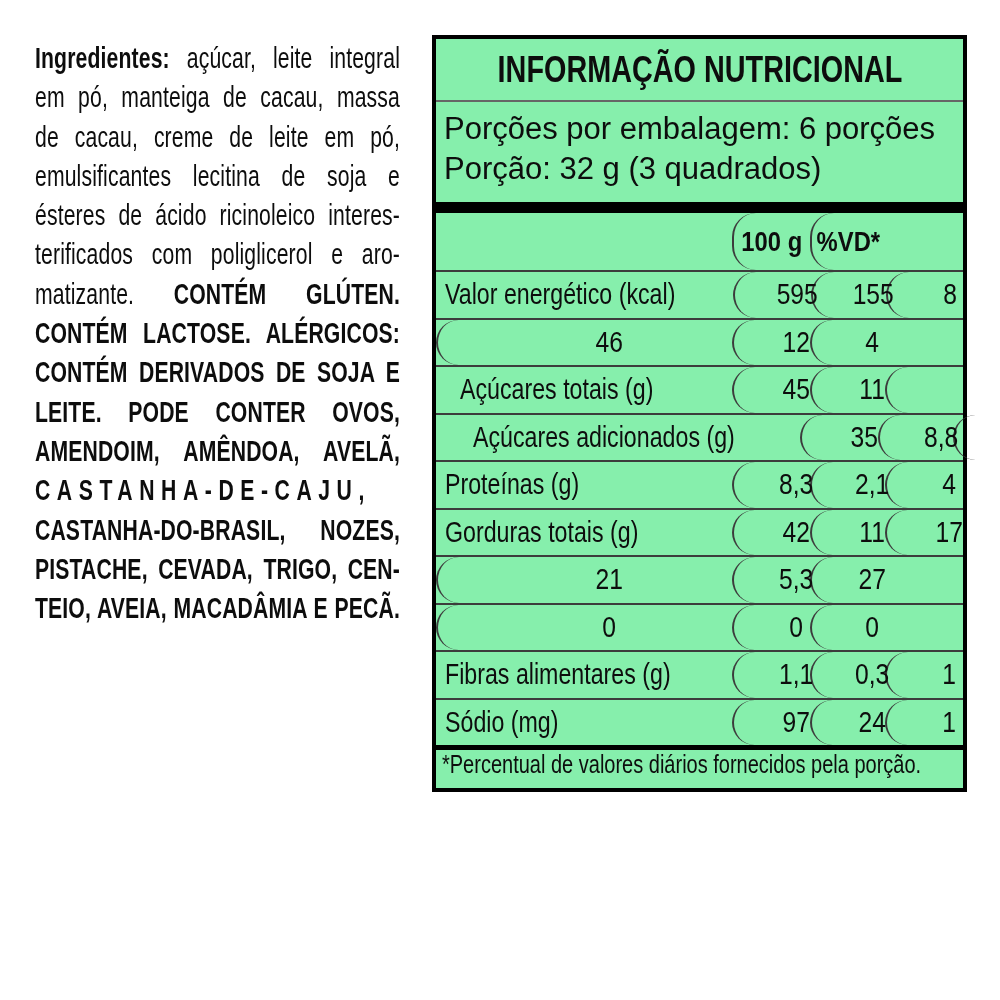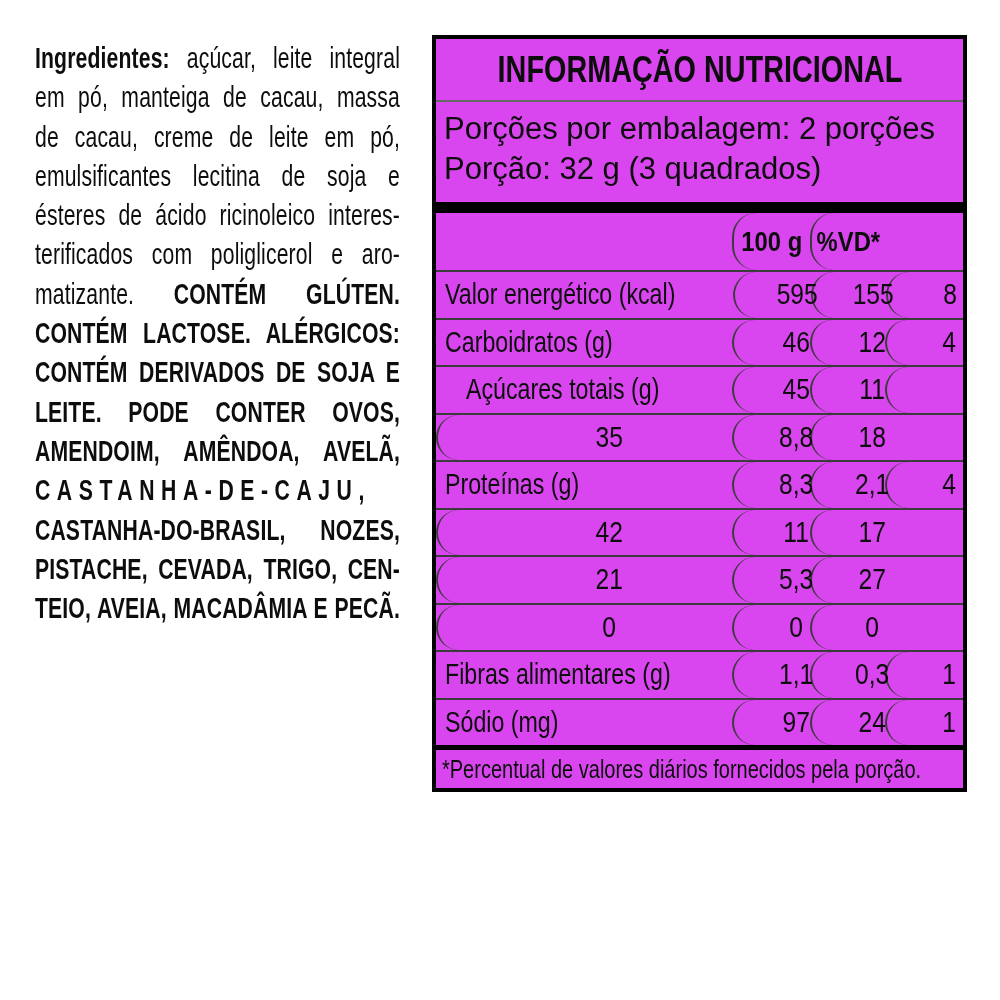--- a/index.html
+++ b/index.html
@@ -14,46 +14,46 @@
     transform:scaleX(0.73);transform-origin:top left;
     font-size:29px;line-height:39.3px;letter-spacing:0.2px;
   }
   .ing-line{text-align:justify;text-align-last:justify;white-space:normal;}
   .ing-line.spread{letter-spacing:9px;text-align-last:left;}
   .ing-line .b{font-weight:700;}
 
   
   .ntable{
     position:absolute;left:432px;top:35px;width:535px;height:757px;
-    box-sizing:border-box;border:4px solid #000;background:#d946ef;
+    box-sizing:border-box;border:4px solid #000;background:#86efac;
     display:flex;flex-direction:column;
   }
   .ntitle{
     flex:0 0 61px;border-bottom:2px solid #666;
     display:flex;align-items:center;justify-content:center;
     font-weight:700;font-size:36px;
   }
   .sq{display:inline-block;white-space:nowrap;}
   .sq-title{transform:scaleX(0.80);transform-origin:center;}
   .nserving{flex:0 0 93px;padding:7px 8px 0;font-size:31px;line-height:40px;}
   .sline{white-space:nowrap;}
   .nbar{flex:0 0 11px;background:#000;}
   .nheader{flex:0 0 57px;display:grid;grid-template-columns:1fr 78px 75px 78px;}
   .nheader .cell{display:flex;align-items:center;justify-content:center;font-weight:700;font-size:28px;}
   .cell{box-sizing:border-box;border-radius:24px;}
   .cell.v{border-left:2px solid #3c3c3c;}
   .nrows{flex:0 0 475px;display:flex;flex-direction:column;}
   .nrow{flex:1;display:grid;grid-template-columns:1fr 78px 75px 78px;border-top:2px solid #3c3c3c;}
   .nrow .label{display:flex;align-items:center;padding-left:9px;font-size:29px;}
-  .nrow .label.ind1{padding-left:30px;}
+  .nrow .label.ind1{padding-left:24px;}
   .nrow .label.ind2{padding-left:37px;}
   .lab-sq{transform:scaleX(0.80);transform-origin:left center;}
   .nrow .val{display:flex;align-items:center;justify-content:center;font-size:29px;padding-left:48px;}
   .val-sq{transform:scaleX(0.85);transform-origin:center;}
-  .nfoot{flex:1;border-top:5px solid #000;display:flex;align-items:center;padding-left:6px;font-size:25px;}
+  .nfoot{flex:1;border-top:5px solid #000;display:flex;align-items:flex-start;padding-left:6px;font-size:25px;}
   .foot-sq{transform:scaleX(0.80);transform-origin:left center;}
 </style>
 </head>
 <body>
 
 <div class="canvas">
 
   <div class="ingredients">
       <div class="ing-line"><span class="b">Ingredientes:</span><span> açúcar, leite integral</span></div>
       <div class="ing-line"><span>em pó, manteiga de cacau, massa</span></div>
@@ -72,21 +72,21 @@
       <div class="ing-line"><span class="b">TEIO, AVEIA, MACADÂMIA E PECÃ.</span></div>
     </div>
 
   <div class="ntable">
 
     <div class="ntitle">
       <span class="sq sq-title">INFORMAÇÃO NUTRICIONAL</span>
     </div>
 
     <div class="nserving">
-      <div class="sline">Porções por embalagem: 2 porções</div>
+      <div class="sline">Porções por embalagem: 6 porções</div>
       <div class="sline">Porção: 32 g (3 quadrados)</div>
     </div>
 
     <div class="nbar"></div>
 
     <div class="nheader">
       <div class="cell"></div>
       <div class="cell v">
         <span class="sq val-sq">100 g</span>
       </div>
@@ -104,23 +104,20 @@
             <span class="sq val-sq">595</span>
           </div>
           <div class="cell v val">
             <span class="sq val-sq">155</span>
           </div>
           <div class="cell v val">
             <span class="sq val-sq">8</span>
           </div>
         </div>
         <div class="nrow">
-          <div class="cell label ind0">
-            <span class="sq lab-sq">Carboidratos (g)</span>
-          </div>
           <div class="cell v val">
             <span class="sq val-sq">46</span>
           </div>
           <div class="cell v val">
             <span class="sq val-sq">12</span>
           </div>
           <div class="cell v val">
             <span class="sq val-sq">4</span>
           </div>
         </div>
@@ -132,20 +129,23 @@
             <span class="sq val-sq">45</span>
           </div>
           <div class="cell v val">
             <span class="sq val-sq">11</span>
           </div>
           <div class="cell v val">
             <span class="sq val-sq"></span>
           </div>
         </div>
         <div class="nrow">
+          <div class="cell label ind2">
+            <span class="sq lab-sq">Açúcares adicionados (g)</span>
+          </div>
           <div class="cell v val">
             <span class="sq val-sq">35</span>
           </div>
           <div class="cell v val">
             <span class="sq val-sq">8,8</span>
           </div>
           <div class="cell v val">
             <span class="sq val-sq">18</span>
           </div>
         </div>
@@ -157,20 +157,23 @@
             <span class="sq val-sq">8,3</span>
           </div>
           <div class="cell v val">
             <span class="sq val-sq">2,1</span>
           </div>
           <div class="cell v val">
             <span class="sq val-sq">4</span>
           </div>
         </div>
         <div class="nrow">
+          <div class="cell label ind0">
+            <span class="sq lab-sq">Gorduras totais (g)</span>
+          </div>
           <div class="cell v val">
             <span class="sq val-sq">42</span>
           </div>
           <div class="cell v val">
             <span class="sq val-sq">11</span>
           </div>
           <div class="cell v val">
             <span class="sq val-sq">17</span>
           </div>
         </div>

